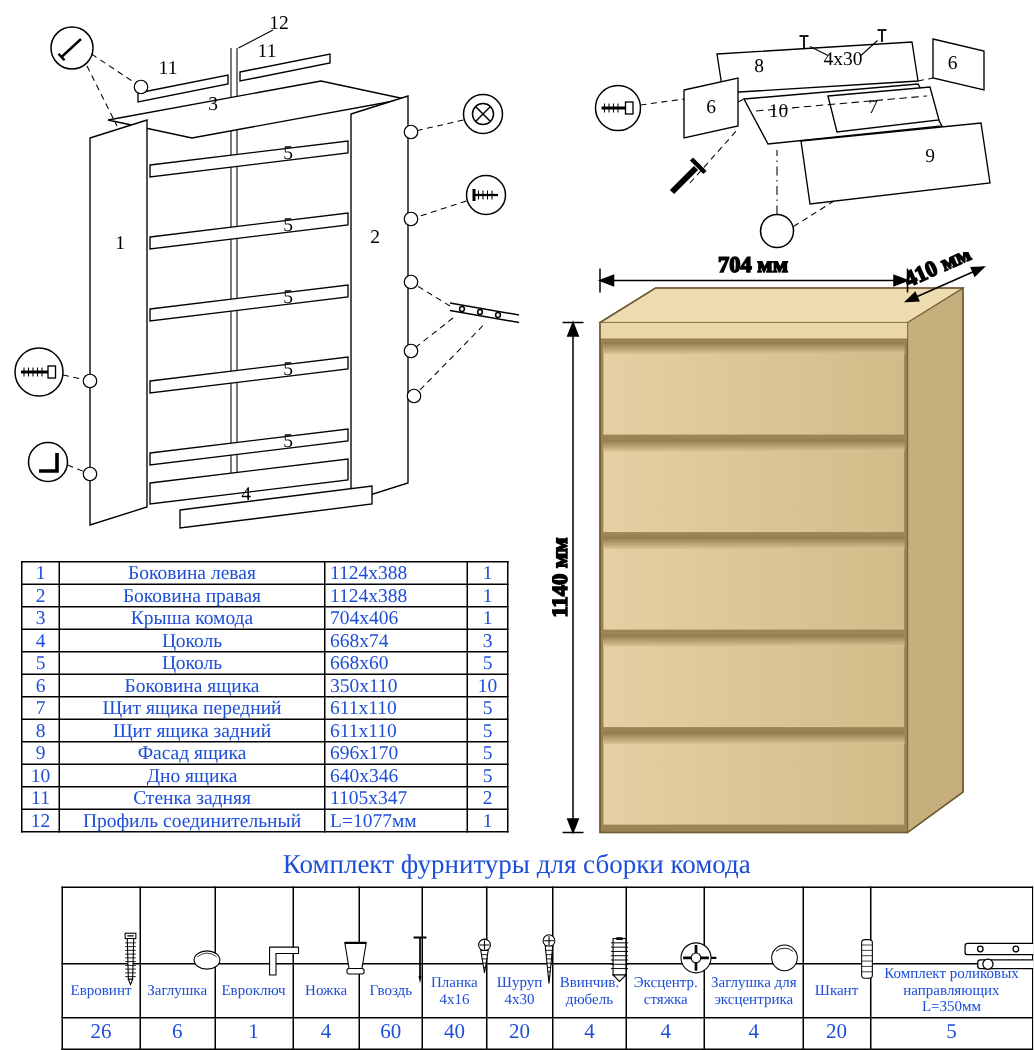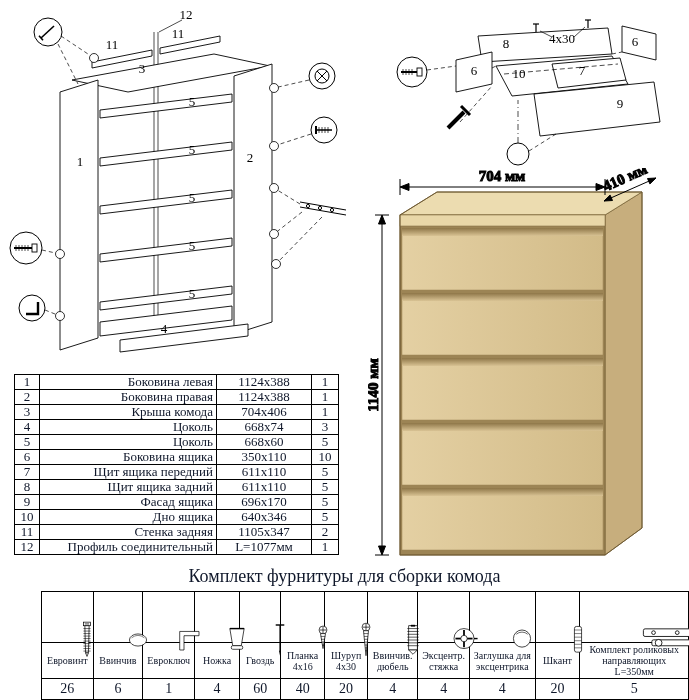--- a/index.html
+++ b/index.html
@@ -1,25 +1,25 @@
 <!DOCTYPE html>
 <html><head>
 <meta charset="utf-8">
 <style>
   html,body{margin:0;padding:0;background:#fff;}
   .page{position:relative;width:689px;height:700px;background:#fff;overflow:hidden;
-        font-family:"Liberation Serif",serif;color:#0f172a;}
+        font-family:"Liberation Serif",serif;color:#1d4ed8;}
   svg{position:absolute;}
   svg text{font-family:"Liberation Serif",serif;font-size:13px;fill:#000;}
   svg text.dim{font-size:15px;font-weight:bold;}
   .parts-table{position:absolute;left:14px;top:374px;border-collapse:collapse;font-size:13px;}
   .parts-table td{border:1px solid #000;padding:0 3px;height:14px;line-height:14px;white-space:nowrap;}
   .parts-table td.num{width:18px;text-align:center;}
-  .parts-table td.name{width:170px;text-align:right;}
-  .parts-table td.size{width:88px;text-align:center;}
+  .parts-table td.name{width:170px;text-align:center;}
+  .parts-table td.size{width:88px;text-align:left;}
   .parts-table td.qty{width:20px;text-align:center;}
   .hw-title{position:absolute;left:0;top:566px;width:689px;text-align:center;font-size:18px;}
   .hardware-table{position:absolute;left:13px;top:591px;border-collapse:collapse;table-layout:fixed;margin-left:28px;}
   .hardware-table td{border:1px solid #000;text-align:center;vertical-align:middle;padding:1px;overflow:hidden;}
   .hardware-table td.hw-icon-cell{height:48px;vertical-align:middle;}
   .hardware-table td.hw-name-cell{font-size:10px;line-height:1.1;height:32px;}
   .hardware-table td.hw-qty-cell{font-size:14px;height:18px;}
 </style>
 </head>
 <body>
@@ -406,21 +406,21 @@
               <circle cx="16" cy="18.5" r="2.2" fill="none" stroke="#000"></circle>
               <circle cx="44" cy="18.5" r="2.2" fill="none" stroke="#000"></circle>
               <circle cx="72" cy="18.5" r="2.2" fill="none" stroke="#000"></circle>
               <rect x="14" y="27" width="80" height="7" rx="2" fill="#fff" stroke="#000"></rect>
               <circle cx="22" cy="30.5" r="4" fill="#fff" stroke="#000"></circle>
             </svg>
           </td>
         </tr>
       <tr>
           <td class="hw-name-cell">Евровинт</td>
-          <td class="hw-name-cell">Ввинчив</td>
+          <td class="hw-name-cell">Заглушка</td>
           <td class="hw-name-cell">Евроключ</td>
           <td class="hw-name-cell">Ножка</td>
           <td class="hw-name-cell">Гвоздь</td>
           <td class="hw-name-cell">Планка 4х16</td>
           <td class="hw-name-cell">Шуруп 4х30</td>
           <td class="hw-name-cell">Ввинчив. дюбель</td>
           <td class="hw-name-cell">Эксцентр. стяжка</td>
           <td class="hw-name-cell">Заглушка для эксцентрика</td>
           <td class="hw-name-cell">Шкант</td>
           <td class="hw-name-cell">Комплект роликовых направляющих L=350мм</td>

